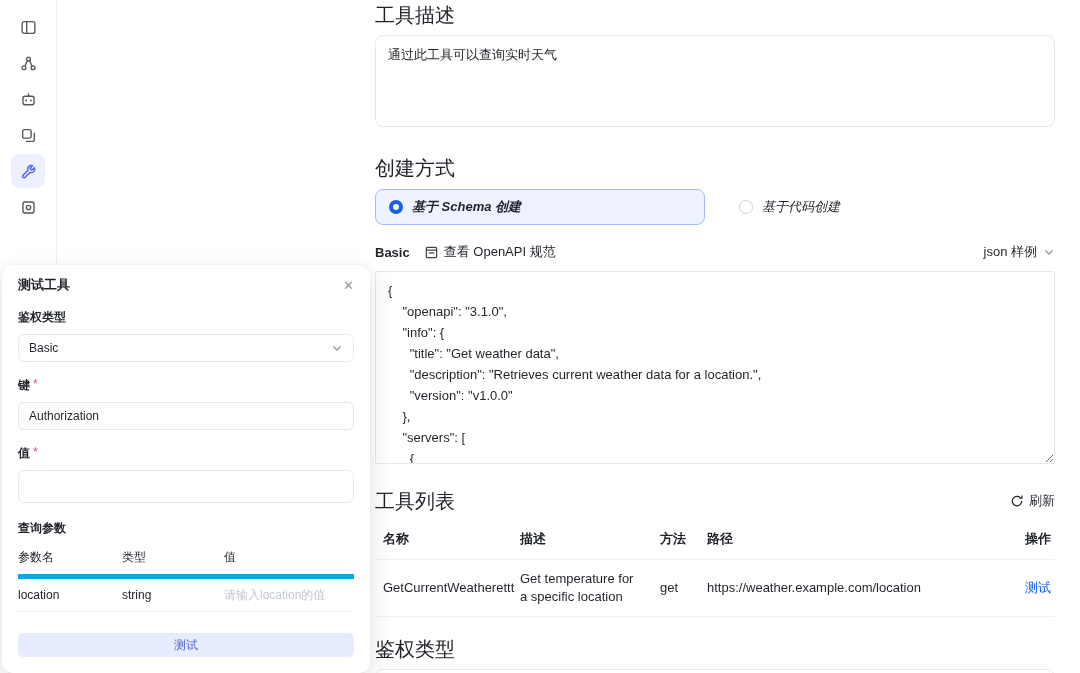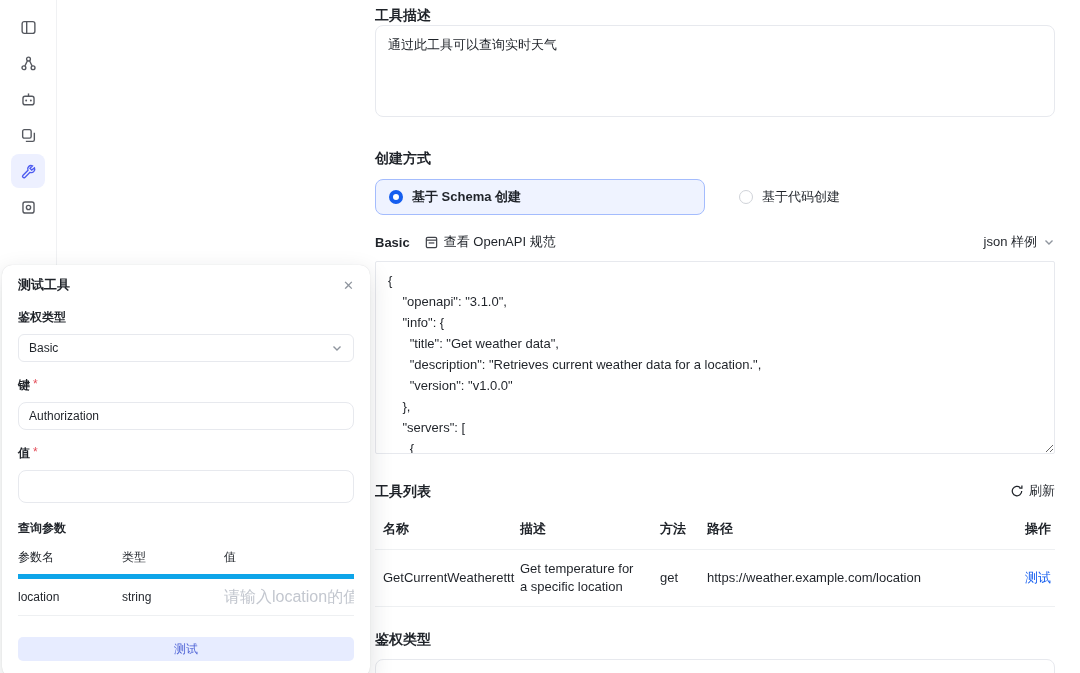--- a/index.html
+++ b/index.html
@@ -11,29 +11,29 @@
     border-right:1px solid #f0f1f3; display:flex; flex-direction:column;
     align-items:center; padding:10px 0; gap:2px; background:#fff; z-index:5; }
   .side-icon { width:34px; height:34px; border-radius:8px; display:flex;
     align-items:center; justify-content:center; color:#55585f; cursor:pointer; }
   .side-icon svg { width:17px; height:17px; }
   .side-icon.active { background:#edf0ff; color:#4e5cf0; }
   .side-bottom { margin-top:auto; color:#155eef; font-weight:bold; font-size:14px; }
 
   
   .main { position:absolute; left:375px; top:0; width:680px; }
-  .field-label { font-size:14px; font-weight:700; color:#1f2329; line-height:20px; }
+  .field-label { font-size:20px; font-weight:400; color:#1f2329; line-height:20px; }
   .desc-label { margin-top:5px; }
-  textarea.desc-input { width:100%; height:92px; border:1px solid #e7e9ee;
+  textarea.desc-input { margin-top:10px; width:100%; height:92px; border:1px solid #e7e9ee;
     border-radius:8px; padding:9px 12px; font:13px/20px "Liberation Sans","DejaVu Sans",sans-serif;
     color:#1f2329; resize:none; outline:none; display:block; }
   .create-label { margin-top:31px; }
   .radio-row { margin-top:11px; display:flex; gap:20px; }
   .radio-card { flex:1; height:36px; border-radius:8px; display:flex; align-items:center;
-    gap:9px; padding:0 13px; cursor:pointer; font-size:13px; font-weight:600; }
+    gap:9px; padding:0 13px; cursor:pointer; font-size:13px; font-weight:600;font-style:italic; }
   .radio-card.selected { background:#eff3ff; border:1px solid #a4bcfd; }
   .radio-card.unselected { border:1px solid transparent; font-weight:400; }
   .radio-dot { width:14px; height:14px; border-radius:50%; background:#fff; flex:0 0 auto; }
   .radio-dot.on { border:4px solid #155eef; }
   .radio-dot.off { border:1px solid #d0d3d9; }
 
   .schema-row { margin-top:8px; height:38px; display:flex; align-items:center; gap:14px; }
   .schema-title { font-size:13px; font-weight:600; }
   .spec-link { display:flex; align-items:center; gap:5px; font-size:13px; color:#1f2329; cursor:pointer; }
   .spec-link svg { width:15px; height:15px; color:#40434a; }
@@ -69,30 +69,30 @@
     border-radius:10px; box-shadow:0 8px 24px rgba(31,35,41,.14), 0 0 1px rgba(31,35,41,.18);
     padding:11px 16px 16px; z-index:20; }
   .dlg-head { display:flex; align-items:center; }
   .dlg-title { font-size:13px; font-weight:700; }
   .dlg-close { margin-left:auto; color:#8f959e; font-size:13px; cursor:pointer; line-height:1; }
   .dlg-label { margin-top:15px; font-size:12px; font-weight:600; display:flex; gap:3px; }
   .req { color:#e34d59; font-weight:400; }
   .dlg-select, .dlg-input { margin-top:8px; width:100%; height:28px; border:1px solid #e7e9ee;
     border-radius:6px; padding:0 10px; font-size:12px; color:#1f2329; display:flex;
     align-items:center; outline:none; background:#fff; }
-  input.dlg-input { font-family:"Liberation Sans","DejaVu Sans",sans-serif;border-radius:8px; }
+  input.dlg-input { font-family:"Liberation Sans","DejaVu Sans",sans-serif; }
   .dlg-input.tall { height:33px; }
   .dlg-select { cursor:pointer; }
   .dlg-select .chev { margin-left:auto; }
   .params-label { margin-top:17px; font-size:12px; font-weight:600; }
   table.param-table { margin-top:4px; width:100%; border-collapse:collapse; table-layout:fixed; }
   .param-table th { text-align:left; font-size:12px; font-weight:500; color:#1f2329;
     padding:8px 0; border-bottom:5px solid #0ea5e9; }
   .param-table td { font-size:12px; color:#1f2329; padding:9px 0; border-bottom:1px solid #eef0f2; }
-  .param-value-input { border:none; outline:none; width:100%; font-size:16px;
+  .param-value-input { border:none; outline:none; width:100%; font-size:12px;
     font-family:"Liberation Sans","DejaVu Sans",sans-serif; }
   .param-value-input::placeholder { color:#c3c7cf; }
   .dlg-submit { margin-top:21px; width:100%; height:24px; border:none; border-radius:5px;
     background:#e7ecff; color:#4e63d6; font-size:12px; cursor:pointer;
     font-family:"Liberation Sans","DejaVu Sans",sans-serif; }
 </style>
 </head>
 <body>
 
 <aside class="sidebar">

